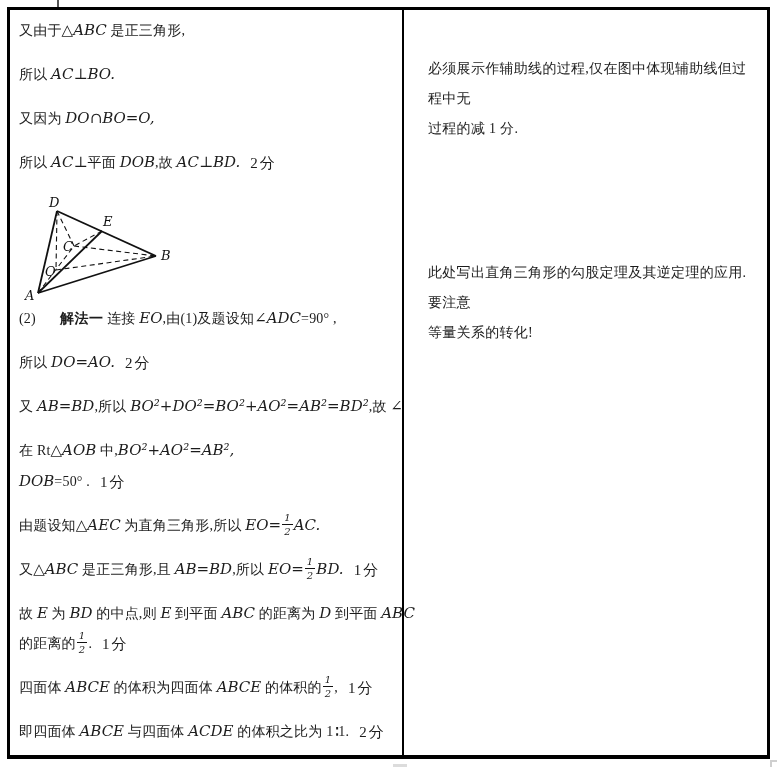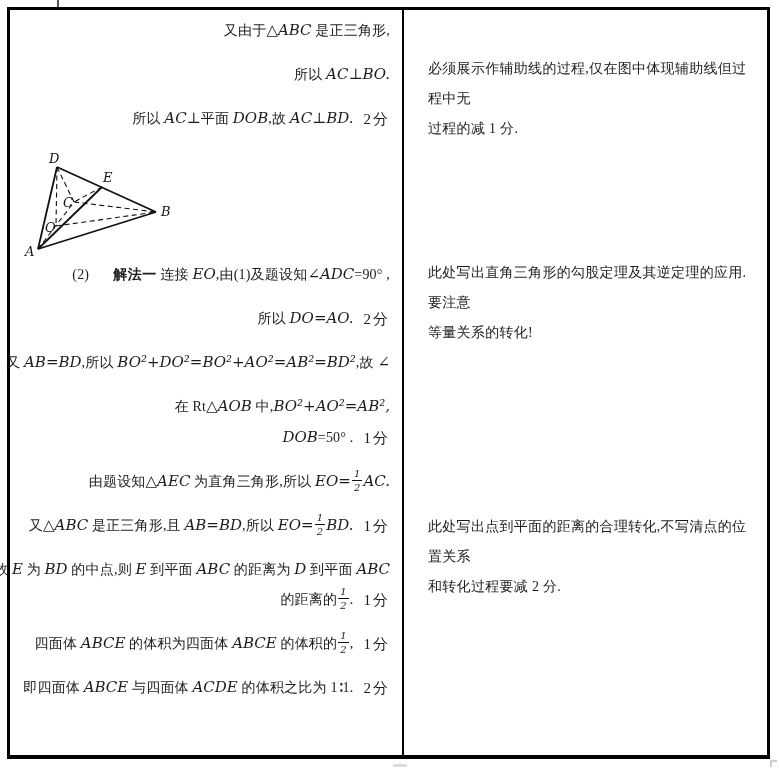--- a/index.html
+++ b/index.html
@@ -7,21 +7,21 @@
     width:779px;height:769px;background:#ffffff;position:relative;overflow:hidden;
     font-family:"Liberation Serif","DejaVu Serif",serif;color:#1c1c1c;
     -webkit-font-smoothing:antialiased;
   }
   .sheet{position:absolute;left:7px;top:7px;width:763px;height:752px;
     border:3px solid #000;border-bottom-width:4px;box-sizing:border-box;
     display:flex;background:#fff;}
   .cell-left{width:394px;box-sizing:border-box;border-right:2px solid #000;
     padding:5px 12px 0 9px;}
   .cell-right{flex:1;position:relative;box-sizing:border-box;}
-  .tline{display:flex;justify-content:flex-end;align-items:center;
+  .tline{display:flex;justify-content:flex-start;align-items:center;
     line-height:30px;font-size:14px;white-space:nowrap;}
   .tline.para{margin-top:13px;}
   .lines > .tline:first-child{margin-top:0;}
   .ltext{white-space:nowrap;letter-spacing:0.2px;}
   .seg-t{font-family:"Liberation Serif",serif;}
   .seg-m{font-family:"DejaVu Serif","DejaVu Sans",serif;font-style:italic;font-size:15px;letter-spacing:0;}
   .seg-b{font-weight:bold;letter-spacing:0.5px;padding-left:24px;}
   .score{flex-shrink:0;padding-left:10px;font-size:15px;letter-spacing:2px;}
   .frac{display:inline-flex;flex-direction:column;align-items:center;
     font-size:10px;line-height:1.15;vertical-align:middle;font-style:italic;
@@ -43,20 +43,23 @@
 <div class="top-tick"></div>
 
 <div class="sheet">
   <div class="cell-left">
     <div class="lines" id="lines-top">
         <div class="tline para">
           <span class="ltext"><span class="seg-t">又由于</span><span class="seg-m">△ABC</span><span class="seg-t"> 是正三角形,</span></span>
         </div>
         <div class="tline para">
           <span class="ltext"><span class="seg-t">所以 </span><span class="seg-m">AC⊥BO.</span></span>
+        </div>
+        <div class="tline para">
+          <span class="ltext"><span class="seg-t">又因为 </span><span class="seg-m">DO∩BO=O,</span></span>
         </div>
         <div class="tline para">
           <span class="ltext"><span class="seg-t">所以 </span><span class="seg-m">AC⊥</span><span class="seg-t">平面 </span><span class="seg-m">DOB</span><span class="seg-t">,故 </span><span class="seg-m">AC⊥BD.</span></span>
           <span class="score">2分</span>
         </div>
       </div>
     <div class="figure-wrap">
       <svg id="fig-svg" width="170" height="113" viewBox="0 0 170 113">
           <line x1="34" y1="21" x2="15" y2="103" stroke="#111" stroke-width="1.8"></line>
           <line x1="34" y1="21" x2="133" y2="66" stroke="#111" stroke-width="1.8"></line>
@@ -132,21 +135,17 @@
   </div>
   <div class="cell-right" id="notes-cell">
       <div class="note" style="top: 44px;">
         <div>必须展示作辅助线的过程,仅在图中体现辅助线但过程中无</div>
         <div>过程的减 1 分.</div>
       </div>
       <div class="note" style="top: 248px;">
         <div>此处写出直角三角形的勾股定理及其逆定理的应用.要注意</div>
         <div>等量关系的转化!</div>
       </div>
-      <div class="note" style="top: 502px;">
-        <div>此处写出点到平面的距离的合理转化,不写清点的位置关系</div>
-        <div>和转化过程要减 2 分.</div>
-      </div>
     </div>
 </div>
 
 <div class="artifact-a"></div>
 <div class="artifact-b"></div>
 
 </body></html>

